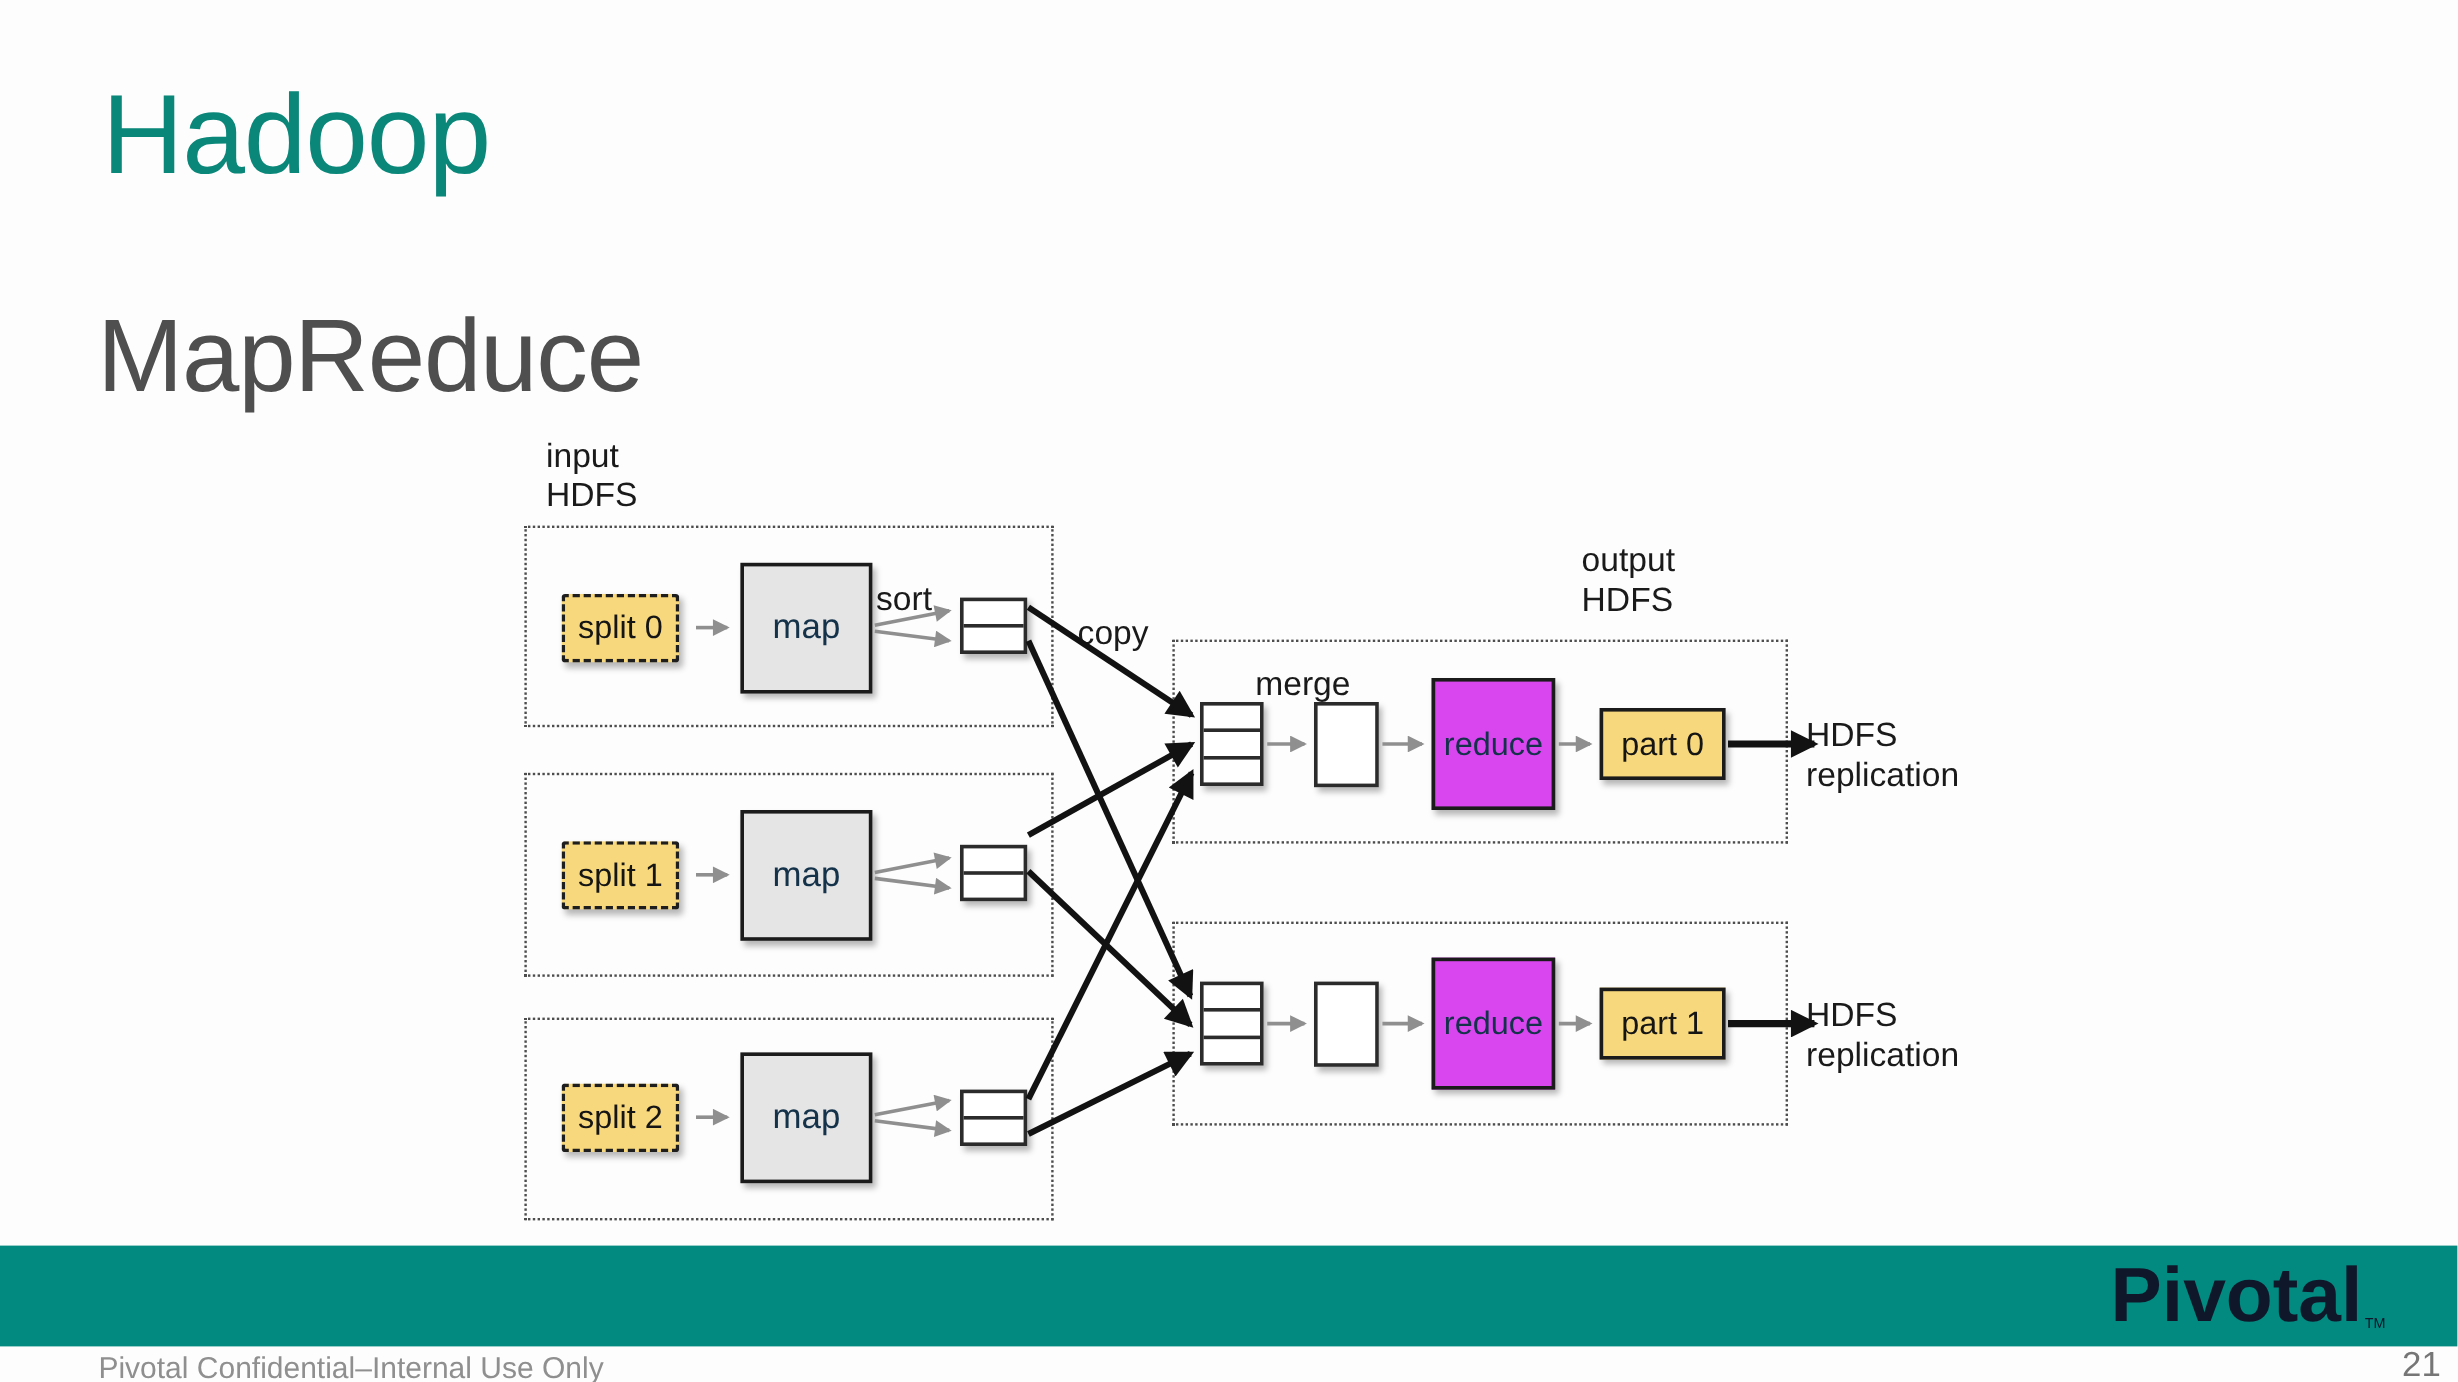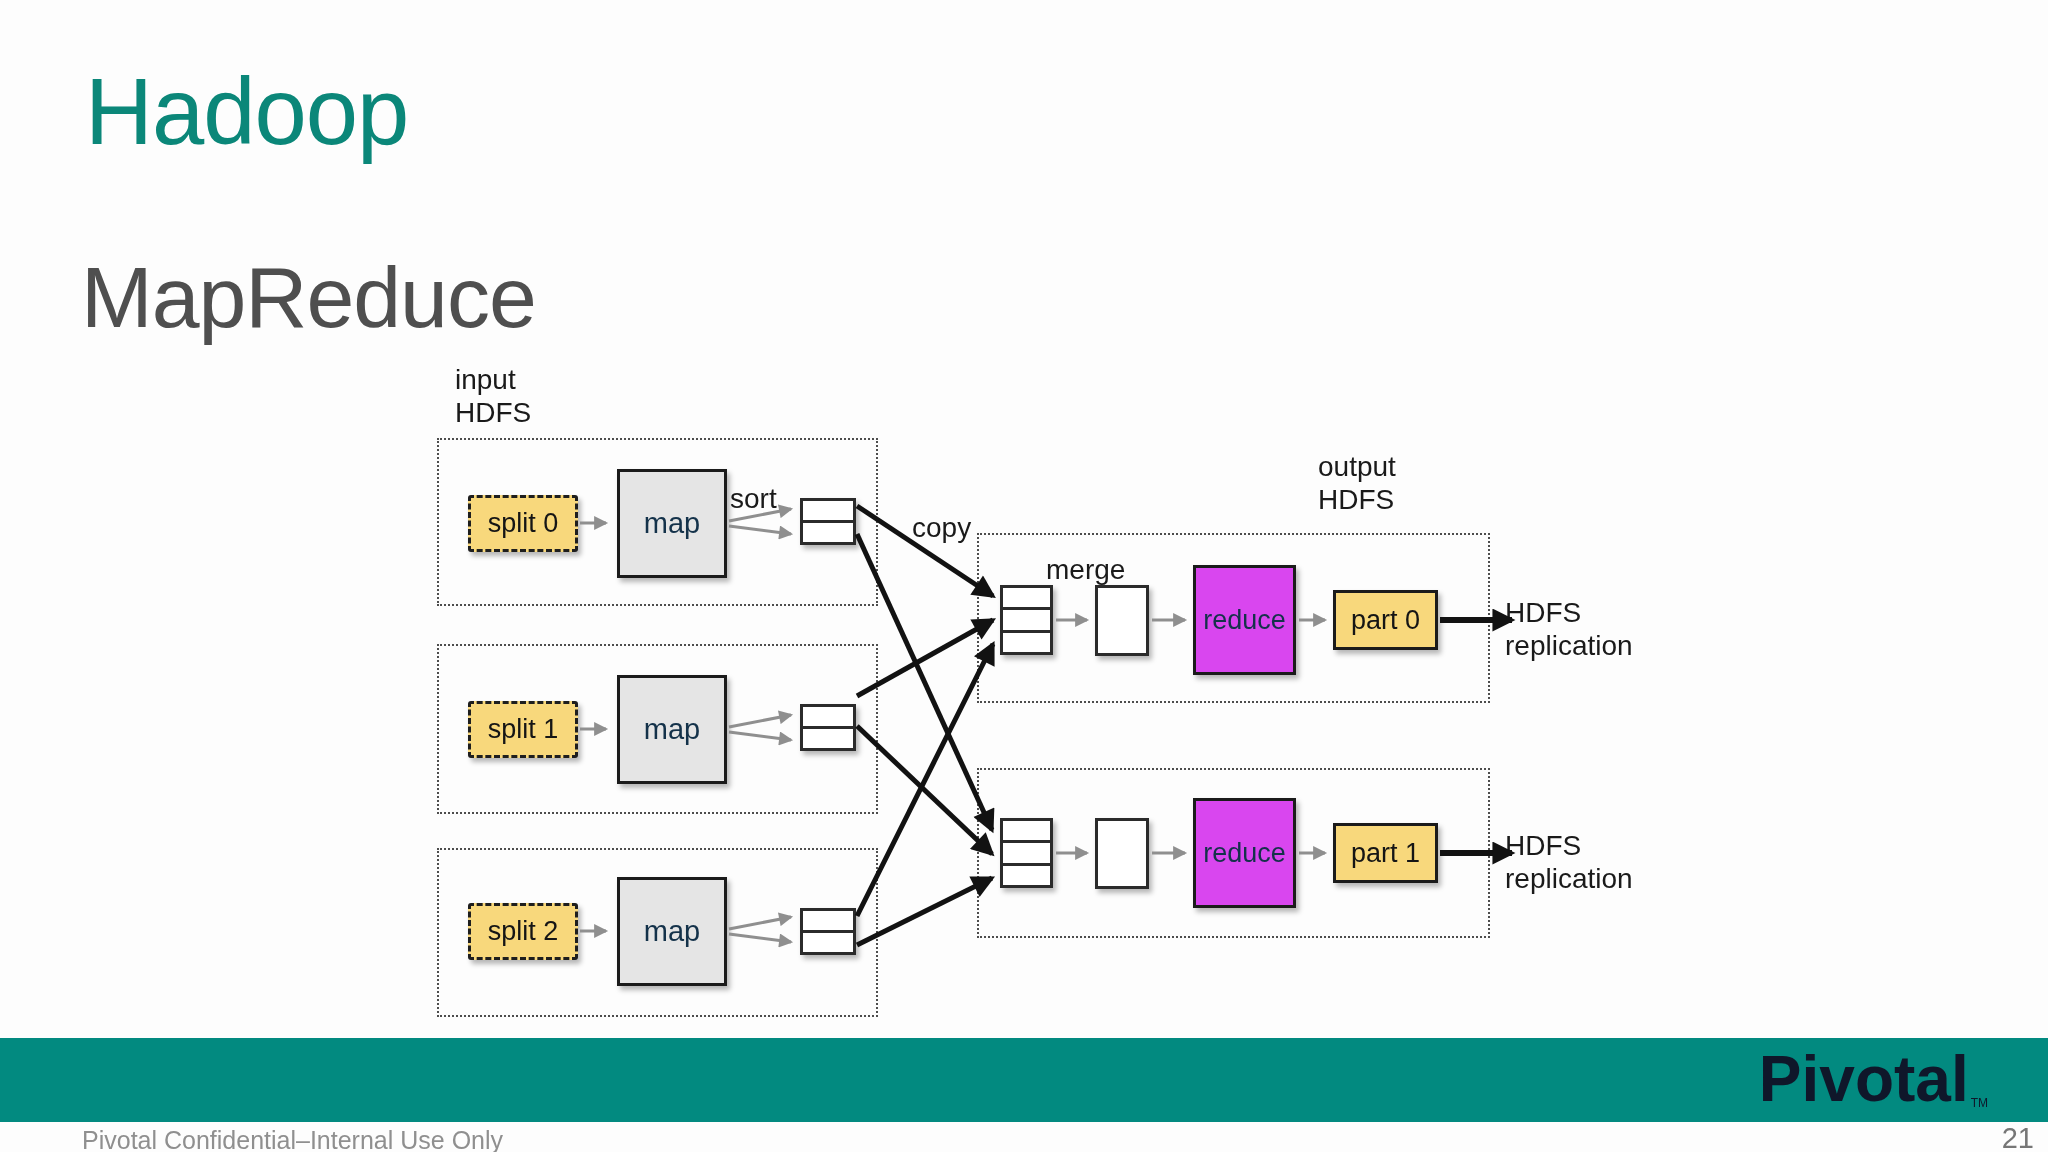--- a/index.html
+++ b/index.html
@@ -23,21 +23,21 @@
     font-size:28px;color:#1a1a1a;text-align:left;line-height:1.18;
   }
   
   .dotted-box{border:2px dotted #4d4d4d;background:transparent;box-sizing:border-box;}
   
   .node{
     box-sizing:border-box;display:flex;align-items:center;justify-content:center;
     box-shadow:3px 4px 5px rgba(0,0,0,0.28);
   }
   .split-box{
-    width:110px;height:57px;background:#F8D87C;border:3px dashed #1e1e1e;
+    width:98px;height:57px;background:#F8D87C;border:3px dashed #1e1e1e;
     border-radius:3px;font-size:27px;color:#151515;
   }
   .map-box{
     width:110px;height:109px;background:#e5e5e5;border:3px solid #1b1b1b;
     font-size:29px;color:#14324a;text-align:right;
   }
   .reduce-box{
     width:103px;height:110px;background:#d946ef;border:3px solid #1b1b1b;
     font-size:27px;color:#14324a;
   }
@@ -86,21 +86,21 @@
 
   <div class="abs dlabel" style="left:455px;top:363px;width:134px;">
     <span style="display:block;">input</span>
     <span style="display:block;">HDFS</span>
   </div>
   <div class="abs dlabel" style="left:1318px;top:450px;width:134px;">
     <span style="display:block;">output</span>
     <span style="display:block;">HDFS</span>
   </div>
   <div class="abs dlabel" style="left:730px;top:482px;width:66px;">sort</div>
-  <div class="abs dlabel" style="left:898px;top:511px;width:66px;margin-left:14px;">copy</div>
+  <div class="abs dlabel" style="left:898px;top:511px;width:66px;">copy</div>
   <div class="abs dlabel" style="left:1046px;top:553px;width:68px;">merge</div>
   <div class="abs dlabel" style="left:1505px;top:596px;width:140px;">
     <span style="display:block;">HDFS</span>
     <span style="display:block;">replication</span>
   </div>
   <div class="abs dlabel" style="left:1505px;top:829px;width:140px;">
     <span style="display:block;">HDFS</span>
     <span style="display:block;">replication</span>
   </div>
 

